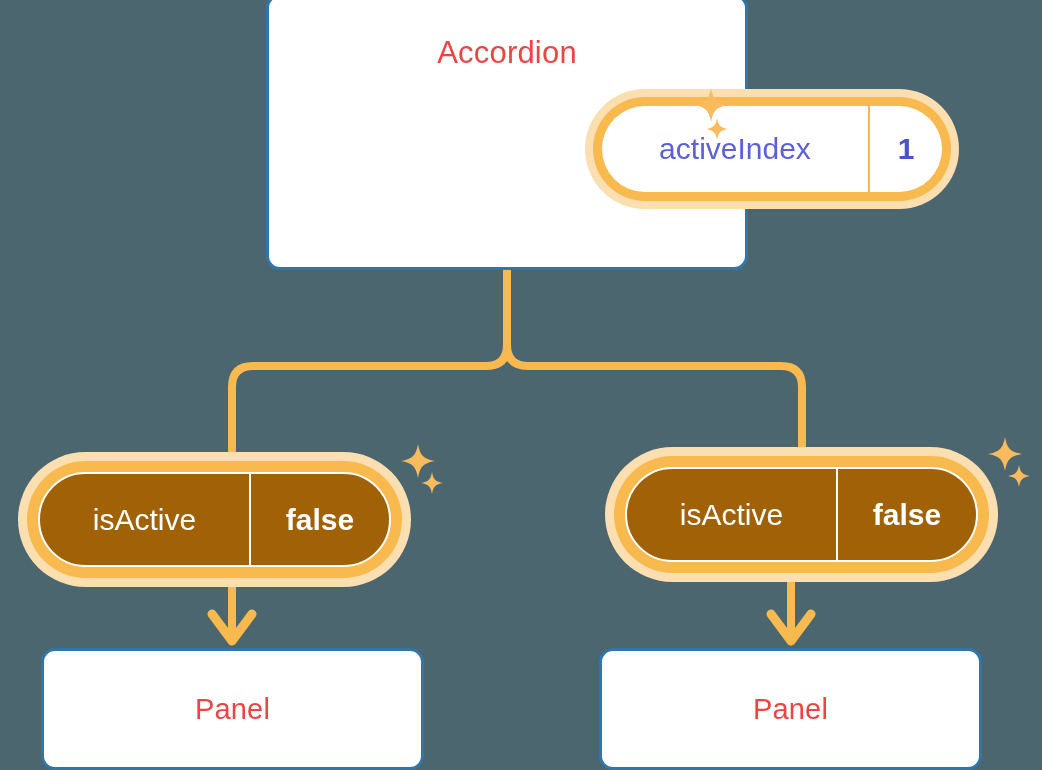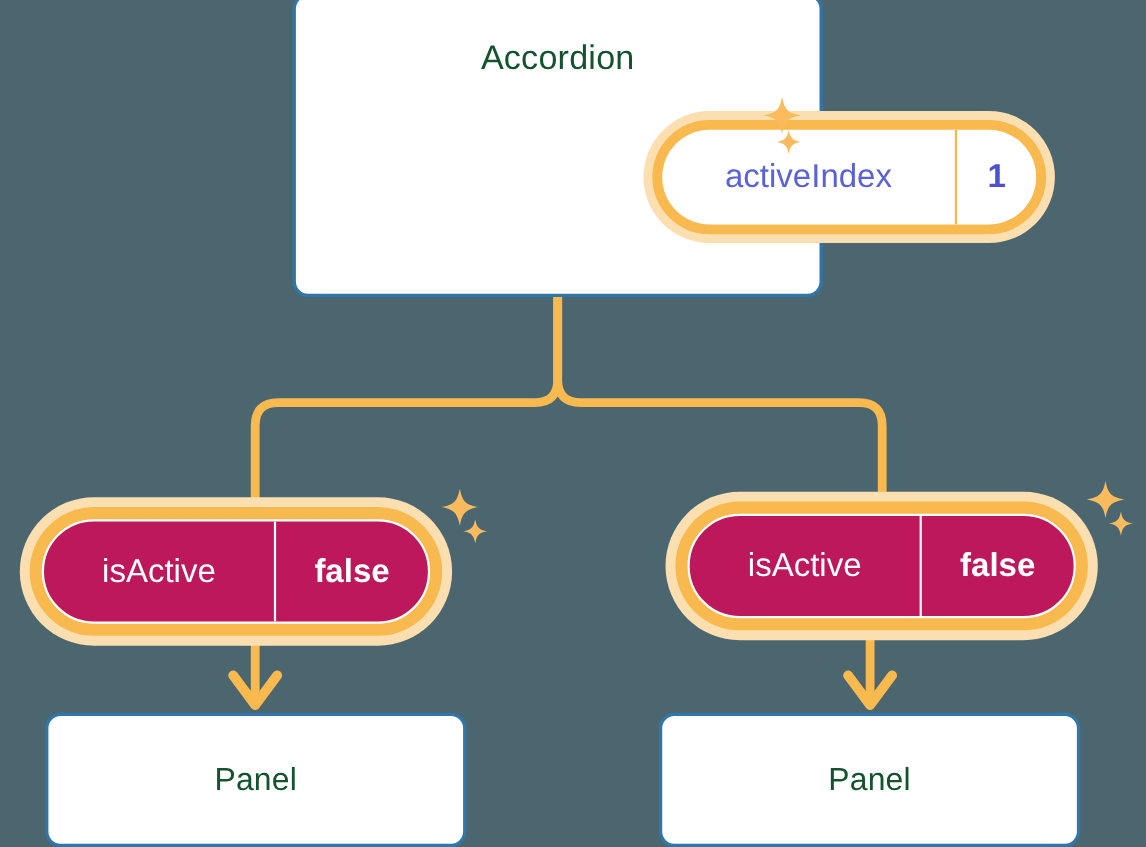--- a/index.html
+++ b/index.html
@@ -36,21 +36,21 @@
     position: absolute;
     background: #ffffff;
     border: 3px solid #3076a8;
     border-radius: 14px;
     display: flex;
     flex-direction: column;
     align-items: center;
   }
 
   .card-title {
-    color: #14532d;
+    color: #ef4444;
     font-size: 31px;
     font-weight: 400;
     letter-spacing: .2px;
     white-space: nowrap;
   }
 
   #accordion-card {
     left: 266px;
     top: -6px;
     width: 482px;
@@ -101,21 +101,21 @@
 
   .pill-cell {
     display: flex;
     align-items: center;
     justify-content: center;
     height: 100%;
     white-space: nowrap;
   }
 
   
-  #pill-activeindex { left: 316px; top: 104px; width: 374px; height: 120px; }
+  #pill-activeindex { left: 316px; top: 92px; width: 374px; height: 120px; }
   #pill-activeindex .pill-halo { left: 0;  top: 0;  width: 374px; height: 120px; }
   #pill-activeindex .pill-ring { left: 8;  }
   #pill-activeindex .pill-ring { left: 8px; top: 8px; width: 358px; height: 104px; }
   #pill-activeindex .pill-body {
     left: 17px; top: 17px; width: 340px; height: 86px;
     background: #ffffff;
   }
   #pill-activeindex .cell-key {
     width: 268px;
     color: #5b61d8;
@@ -128,21 +128,21 @@
     font-size: 30px;
     font-weight: bold;
   }
 
   
   .pill-filled { width: 393px; height: 135px; }
   .pill-filled .pill-halo { left: 0;  top: 0;  width: 393px; height: 135px; }
   .pill-filled .pill-ring { left: 9px; top: 9px; width: 375px; height: 117px; }
   .pill-filled .pill-body {
     left: 20px; top: 20px; width: 353px; height: 95px;
-    background: #be185d;
+    background: #a16207;
     border: 2px solid #ffffff;
   }
   .pill-filled .cell-key {
     flex: 0 0 211px;
     color: #ffffff;
     font-size: 30px;
     border-right: 2px solid #ffffff;
   }
   .pill-filled .cell-val {
     flex: 1 1 auto;

